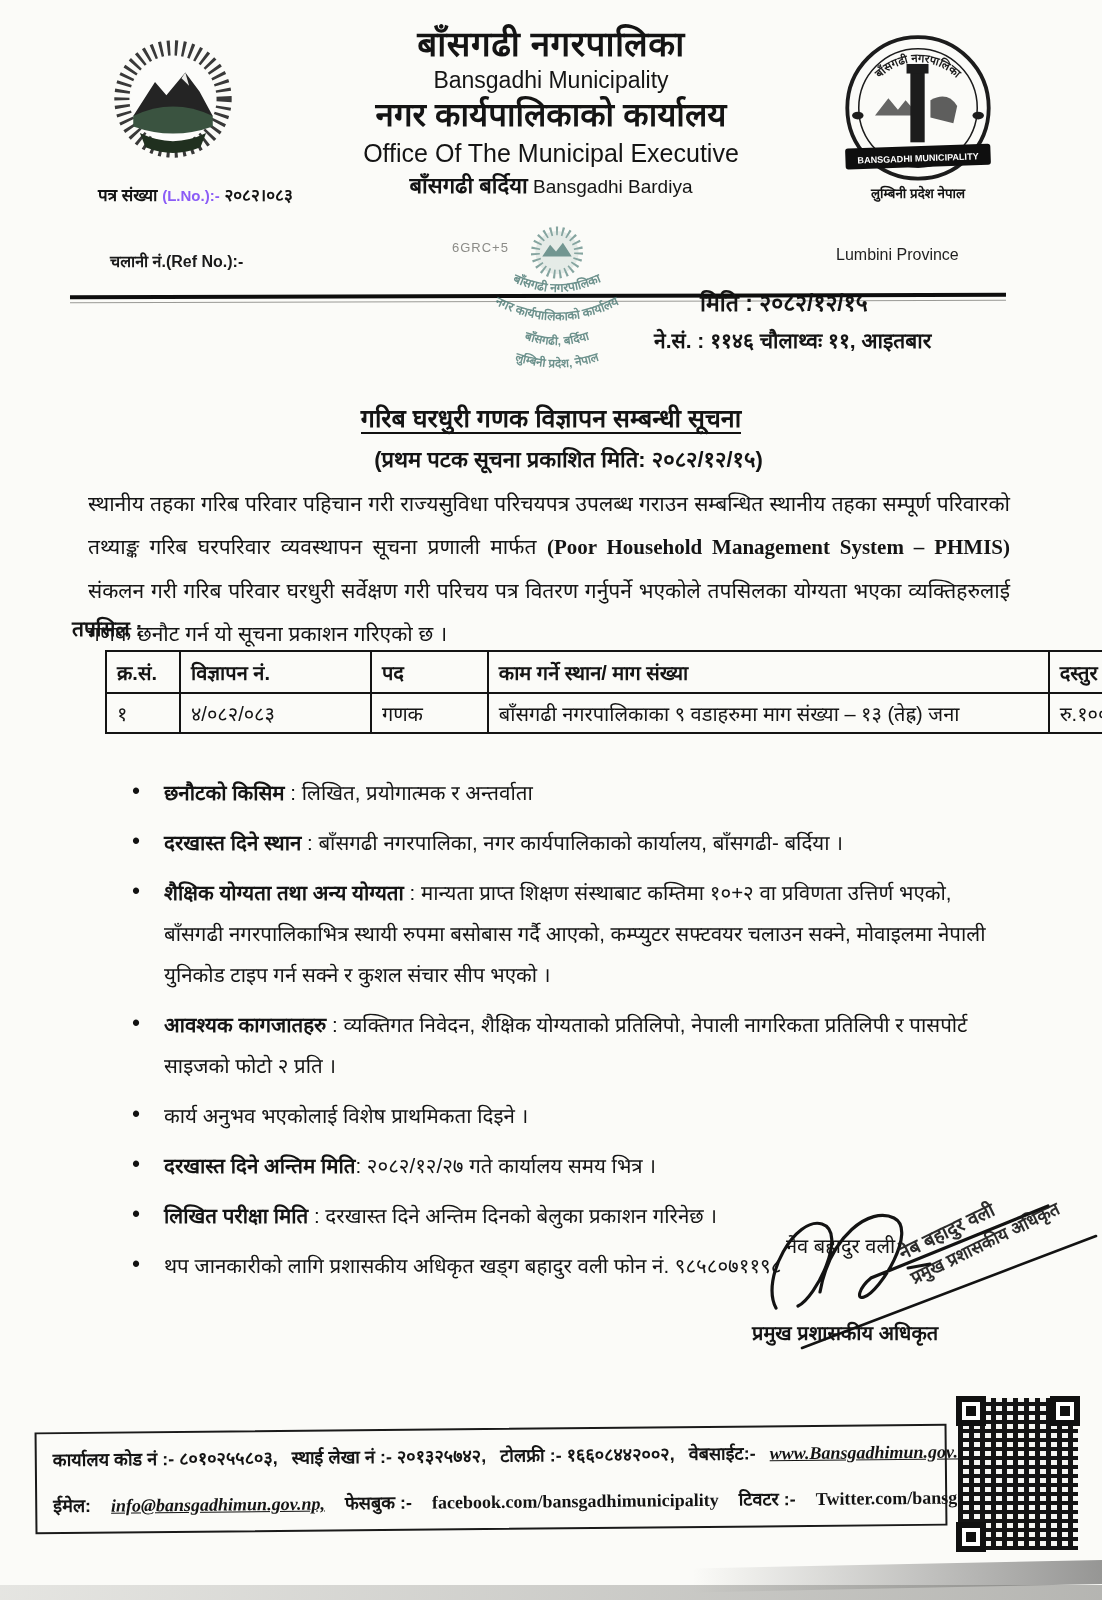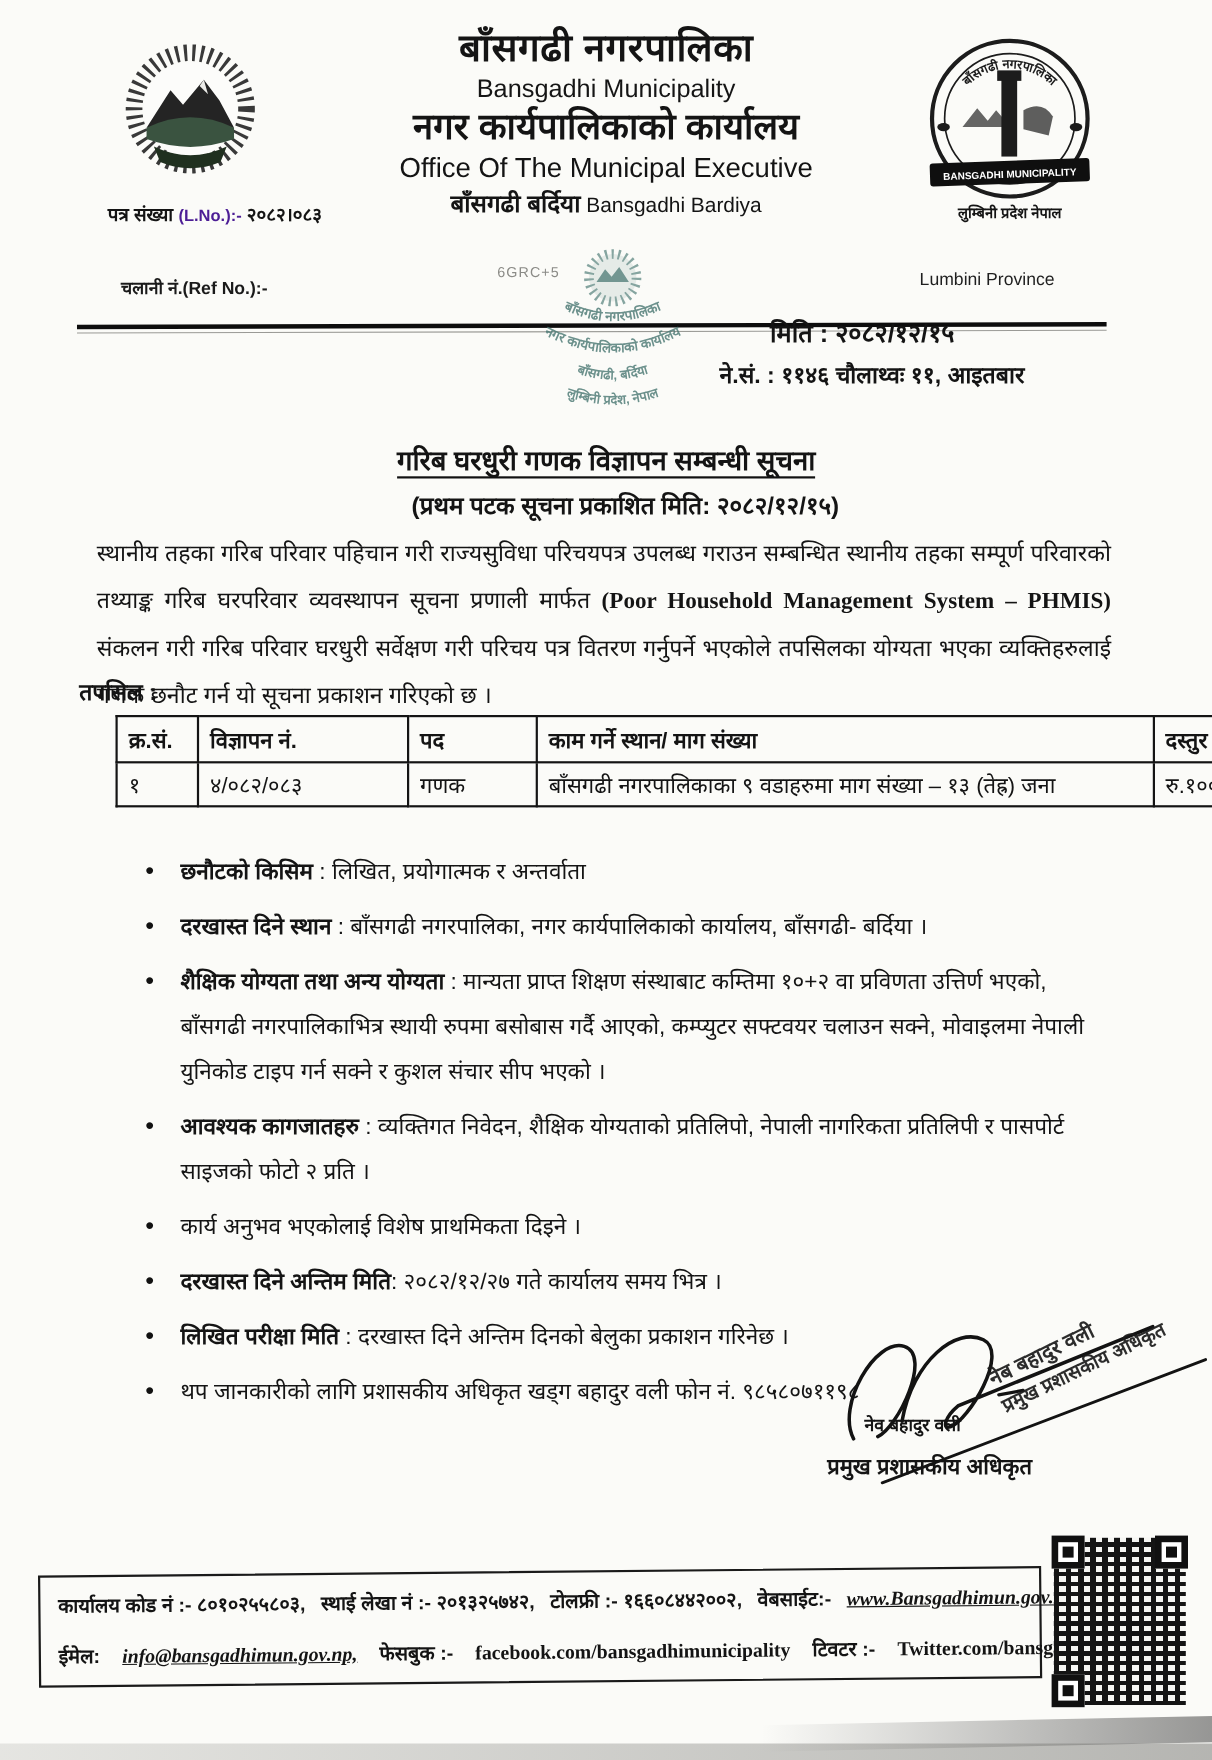--- a/index.html
+++ b/index.html
@@ -4,21 +4,21 @@
 <style>
   html,body{margin:0;padding:0;background:#e8e8e4;}
   #page{position:relative;width:1102px;height:1600px;margin:0 auto;background:#fbfbf8;
         font-family:"Liberation Sans", sans-serif;color:#141414;overflow:hidden;}
 
   .abs{position:absolute;}
 
   
   .logo-left{left:102px;top:32px;width:142px;height:152px;}
   .letter-no{left:98px;top:183px;font-size:17px;font-weight:700;white-space:nowrap;}
-  .letter-no .lat{font-weight:600;font-size:15px;color:#4c1d95;margin-top:20px;}
+  .letter-no .lat{font-weight:600;font-size:15px;color:#8b5cf6;margin-top:20px;}
   .ref-no{left:98px;top:250px;font-size:16px;font-weight:700;color:#1a1a1a;margin-left:12px;}
 
   .hdr-center{left:256px;top:24px;width:590px;text-align:center;line-height:1.12;}
   .hdr-np-title{font-size:35px;font-weight:800;letter-spacing:.5px;}
   .hdr-en-title{font-size:23px;margin-top:5px;color:#151515;}
   .hdr-np-office{font-size:33px;font-weight:800;margin-top:3px;}
   .hdr-en-office{font-size:25px;margin-top:5px;}
   .hdr-place{margin-top:7px;font-size:19px;}
   .hdr-place .np{font-weight:800;font-size:22px;}
 
@@ -56,21 +56,21 @@
   .bullet{position:relative;padding-left:46px;margin-bottom:9px;font-size:20.5px;line-height:41px;text-align:left;}
   .bullet::before{content:'•';position:absolute;left:14px;top:-1px;font-size:23px;color:#111;}
   .bullet .b{font-weight:800;}
 
   
   .sig-svg{left:758px;top:1196px;width:344px;height:160px;}
   .sig-stamp{left:894px;top:1242px;width:240px;transform:rotate(-26deg);transform-origin:left top;
              color:#1b1b1b;opacity:.92;}
   .sig-stamp .l1{font-size:19px;font-weight:800;}
   .sig-stamp .l2{font-size:17.5px;font-weight:800;margin-top:2px;}
-  .sig-name{left:786px;top:1284px;font-size:16px;font-weight:700;}
+  .sig-name{left:786px;top:1232px;font-size:20px;font-weight:400;}
   .sig-title{left:752px;top:1319px;font-size:20px;font-weight:600;}
 
   
   .footer-box{left:35px;top:1428px;width:912px;border:2.5px solid #1a1a1a;padding:13px 16px 15px 16px;
               transform:rotate(-.55deg);background:#fbfbf8;box-sizing:border-box;}
   .f-line{display:flex;align-items:baseline;gap:14px;font-size:18px;font-weight:700;white-space:nowrap;}
   .f-line + .f-line{margin-top:22px;gap:20px;}
   .f-link{font-style:italic;text-decoration:underline;font-family:"Liberation Serif", serif;}
   .f-lat{font-family:"Liberation Serif", serif;font-weight:700;}
 

